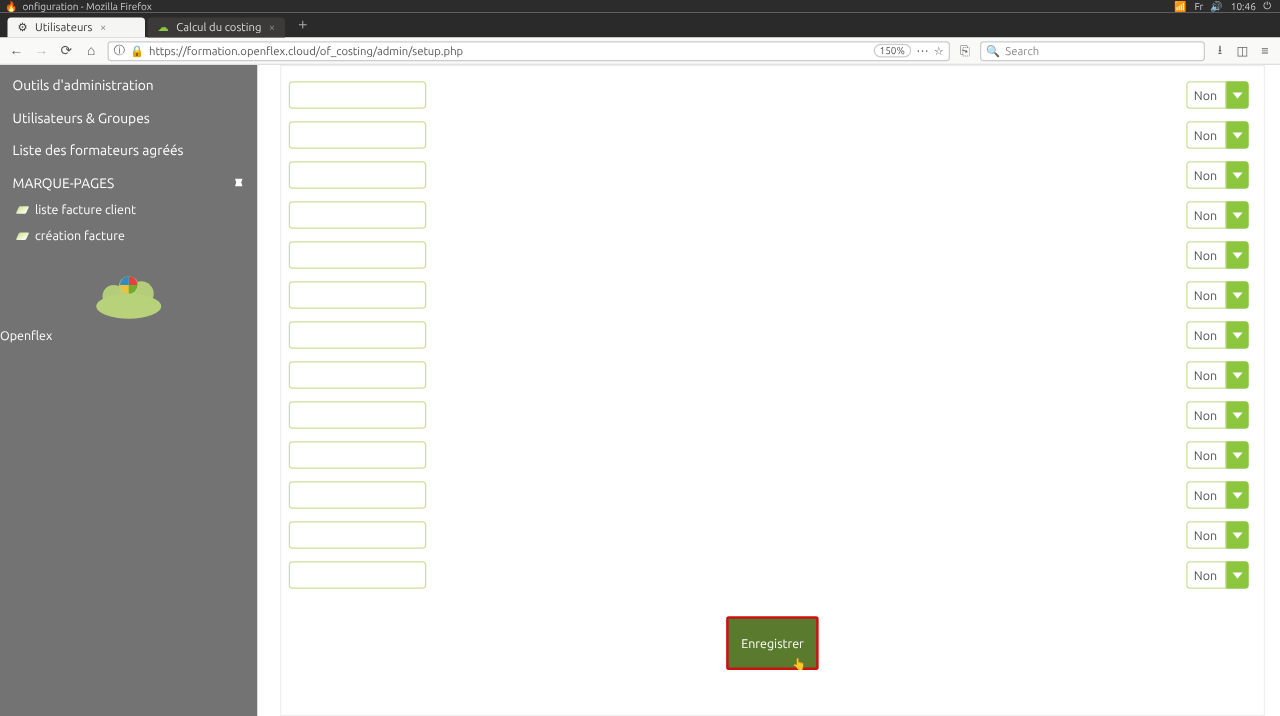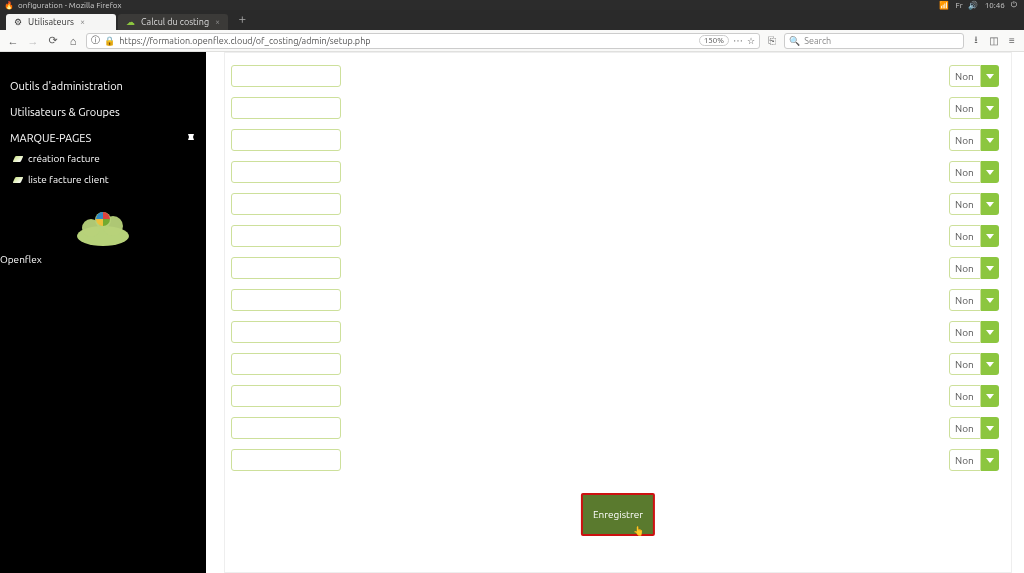--- a/index.html
+++ b/index.html
@@ -24,21 +24,21 @@
   .toolbar .disabled { color:#bbb; cursor:default; }
   .urlbar { flex:1; height:16px; border:1px solid #ccc; border-radius:3px; background:#fff; display:flex; align-items:center; font-size:9px; color:#555; padding:0 4px; gap:4px; }
   .urlbar .lock { color:#5a9a3d; }
   .zoom-badge { font-size:8px; border:1px solid #ccc; border-radius:6px; padding:0 4px; color:#555; }
   .kebab { color:#777; font-size:10px; }
   .searchbox { width:180px; height:16px; border:1px solid #ccc; border-radius:3px; background:#fff; display:flex; align-items:center; font-size:9px; color:#888; padding:0 4px; gap:4px; }
   .rightico { width:12px; text-align:center; color:#666; font-size:10px; }
 
   
   .page { display:flex; height:521px; }
-  .sidebar { width:206px; background:#000000; color:#fff; padding-top:21px; }
+  .sidebar { width:206px; background:#737373; color:#fff; padding-top:4px; }
   .sb-item { font-size:11px; padding:7px 10px; cursor:pointer; }
   .sb-head { font-size:11px; padding:7px 10px 4px; display:flex; align-items:center; gap:6px; }
   .sb-sub { font-size:10px; padding:5px 10px 5px 28px; cursor:pointer; position:relative; }
   .sb-sub::before { content:""; position:absolute; left:14px; top:8px; width:8px; height:6px; background:linear-gradient(135deg,#cfe48e,#fff); transform:skewX(-25deg); border-radius:1px; }
   .pin-ico { margin-left:auto; }
   .pin-ico svg { display:block; }
   .of-logo { margin:18px auto 6px; width:60px; height:40px; display:block; }
   .of-label { text-align:left; font-size:10px; color:#fff; }
   .cloud-svg path, .cloud-svg circle { opacity:.95; }
 
@@ -109,30 +109,31 @@
   <span class="rightico">⭳</span>
   <span class="rightico">◫</span>
   <span class="rightico">≡</span>
 </div>
 
 <div class="page">
 
   <div class="sidebar">
     <div class="sb-item">Outils d'administration</div>
     <div class="sb-item">Utilisateurs &amp; Groupes</div>
+    <div class="sb-item">Liste des formateurs agréés</div>
     <div class="sb-head">
       <span>MARQUE-PAGES</span>
       <span class="pin-ico">
         <svg width="10" height="10" viewBox="0 0 10 10">
             <path d="M2 1h6l-1 3 1 3H2l1-3z" fill="#fff"></path>
           </svg>
       </span>
     </div>
+    <div class="sb-sub">liste facture client</div>
     <div class="sb-sub">création facture</div>
-    <div class="sb-sub">liste facture client</div>
 
     <svg class="of-logo cloud-svg" viewBox="0 0 60 40">
       <ellipse cx="30" cy="28" rx="26" ry="10" fill="#b7d27a"></ellipse>
       <circle cx="18" cy="20" r="9" fill="#b7d27a"></circle>
       <circle cx="40" cy="18" r="10" fill="#b7d27a"></circle>
       <circle cx="30" cy="12" r="8" fill="#b7d27a"></circle>
       <path d="M30 4a7 7 0 0 1 7 7h-7z" fill="#e03b3b"></path>
       <path d="M30 4a7 7 0 0 0-7 7h7z" fill="#2b88c8"></path>
       <path d="M23 11a7 7 0 0 0 7 7v-7z" fill="#f2c038"></path>
       <path d="M37 11a7 7 0 0 1-7 7v-7z" fill="#6fa82d"></path>

